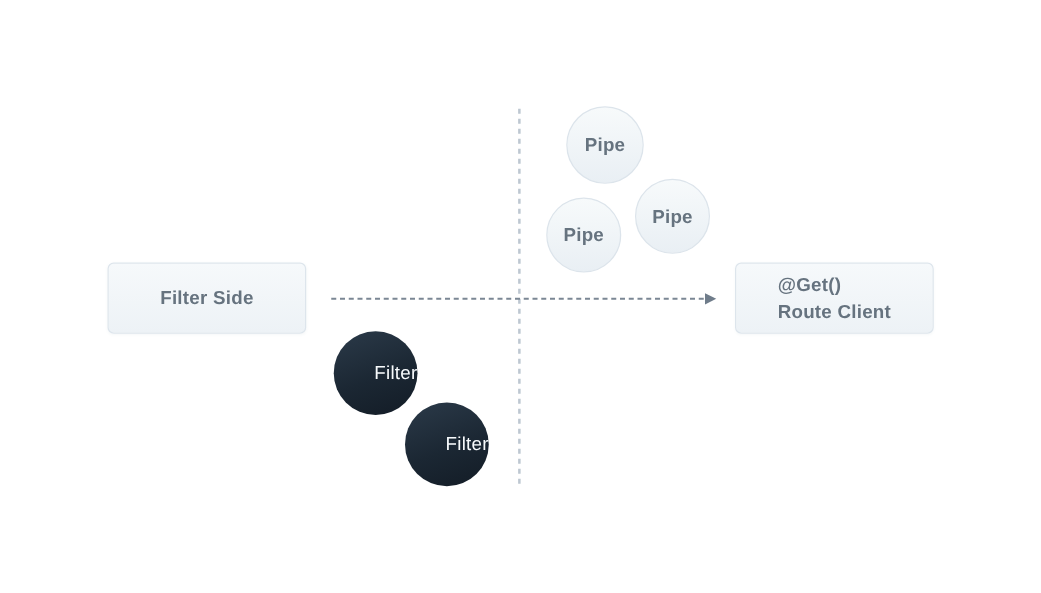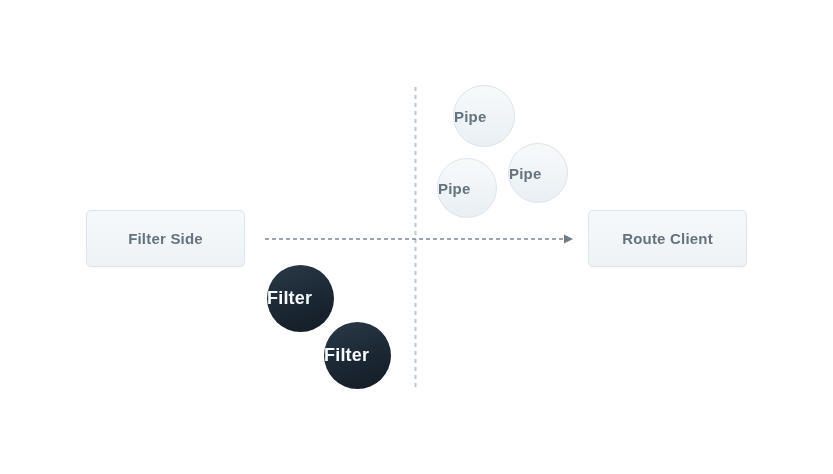--- a/index.html
+++ b/index.html
@@ -47,42 +47,42 @@
   .client-box { left: 86px; top: 210px; }
   .route-box  { left: 588px; top: 210px; }
   .pipe-circle {
     position: absolute;
     box-sizing: border-box;
     border: 1px solid #dce4eb;
     border-radius: 50%;
     background: linear-gradient(180deg, #f7fafb 0%, #e9eff4 100%);
     display: flex;
     align-items: center;
-    justify-content: flex-start;
+    justify-content: center;
     color: #66737f;
     font-size: 15px;
     font-weight: 600;
     letter-spacing: 0.2px;
   }
   .pipe-1 { left: 453px; top: 85px;  width: 62px; height: 62px; }
   .pipe-2 { left: 437px; top: 158px; width: 60px; height: 60px; }
   .pipe-3 { left: 508px; top: 143px; width: 60px; height: 60px; }
   .filter-circle {
     position: absolute;
     width: 67px;
     height: 67px;
     box-sizing: border-box;
     border-radius: 50%;
     background: linear-gradient(160deg, #2b3a49 0%, #1b2733 55%, #131c26 100%);
     display: flex;
     align-items: center;
-    justify-content: flex-start;
+    justify-content: flex-end;
     color: #f7fafc;
-    font-size: 18px;
-    font-weight: 700;
+    font-size: 15px;
+    font-weight: 400;
     letter-spacing: 0.2px;
   }
   .filter-1 { left: 267px; top: 265px; }
   .filter-2 { left: 324px; top: 322px; }
 </style>
 </head>
 <body>
 
 <div class="canvas">
 
@@ -91,20 +91,21 @@
     <line x1="265" y1="239" x2="564" y2="239" stroke-width="1.5" stroke-dasharray="4,3" stroke="#7b8794"></line>
     <polygon points="564,234.5 573,239 564,243.5" fill="#6f7c8a"></polygon>
   </svg>
 
   <div class="node-box client-box">
     <span>Filter Side</span>
   </div>
 
   <div class="node-box route-box">
     <div class="multiline">
+      <div>@Get()</div>
       <div>Route Client</div>
     </div>
   </div>
 
   <div class="pipe-circle pipe-1">
     <span>Pipe</span>
   </div>
   <div class="pipe-circle pipe-2">
     <span>Pipe</span>
   </div>

